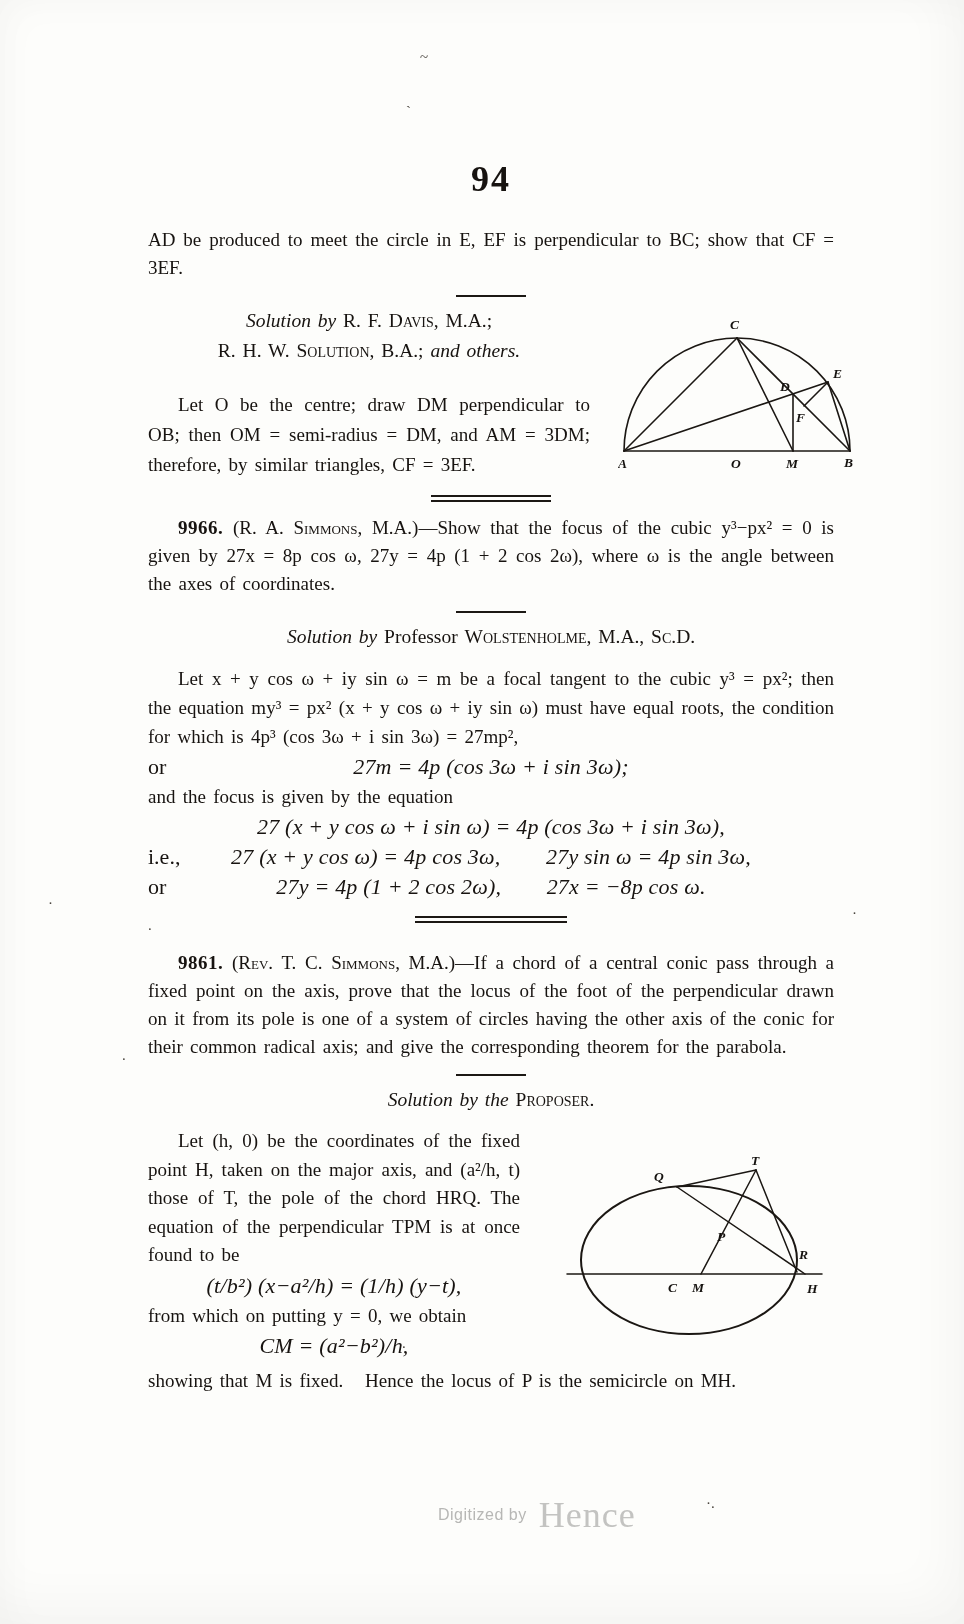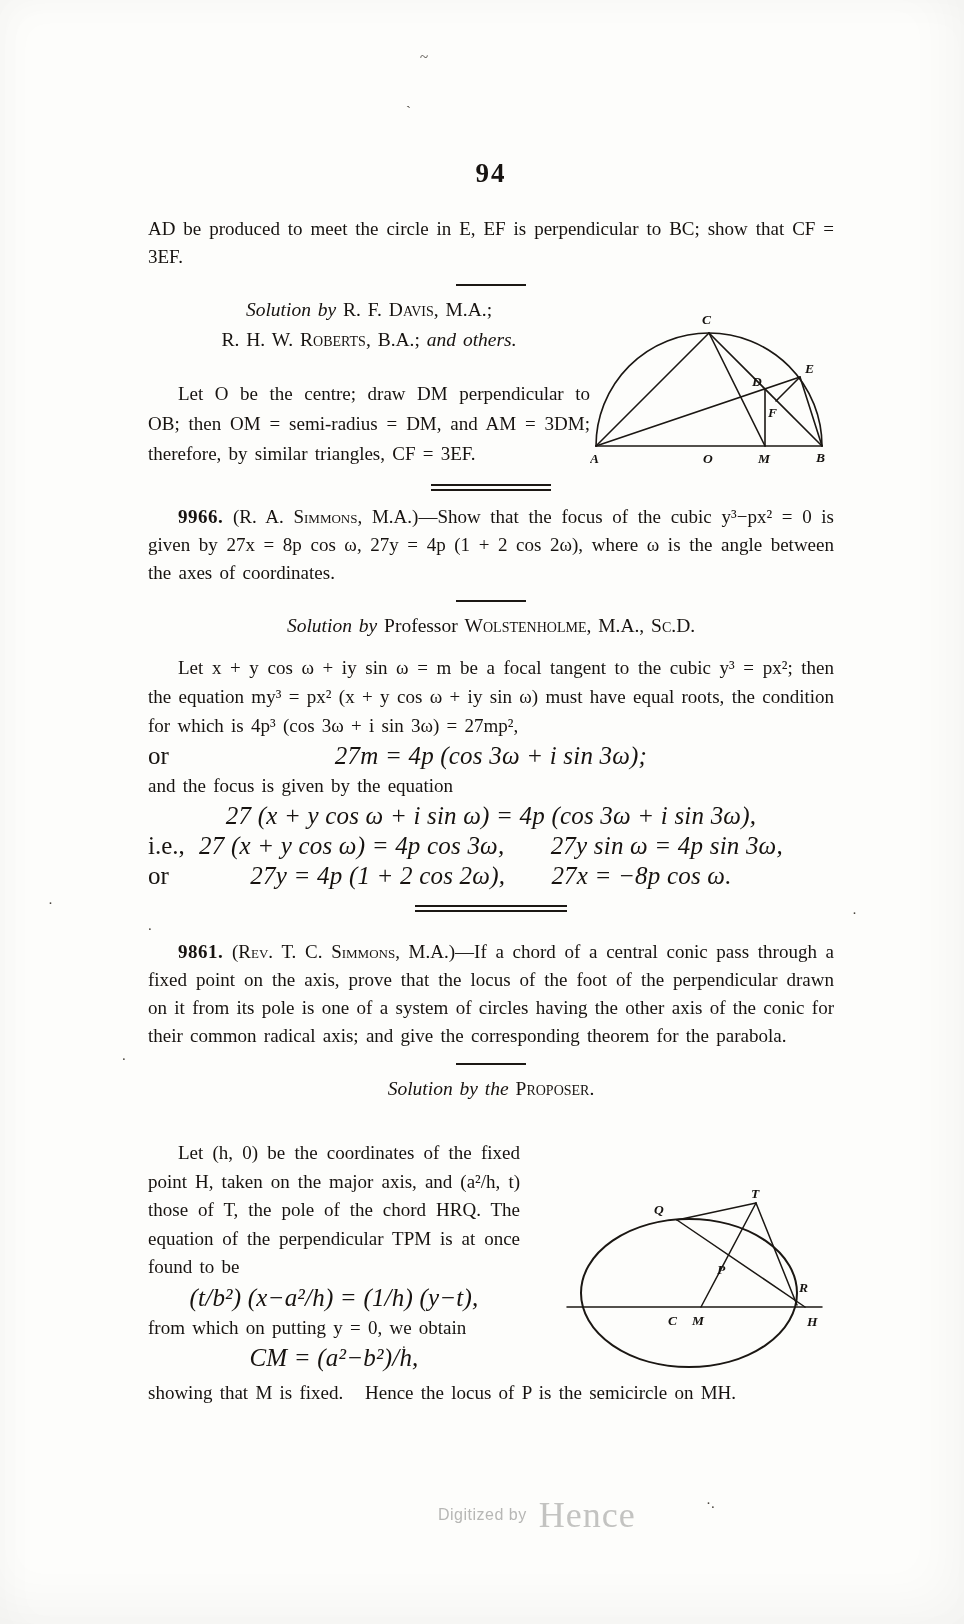--- a/index.html
+++ b/index.html
@@ -20,34 +20,34 @@
   .content {
     position: absolute;
     left: 148px;
     top: 0;
     width: 686px;
   }
 
   .page-number {
     margin-top: 158px;
     text-align: center;
-    font-size: 27px;
+    font-size: 36px;
     font-weight: 700;
     letter-spacing: 2px;
   }
 
   .para {
     font-size: 19px;
     line-height: 28px;
     margin: 0;
     text-align: justify;
     word-spacing: 2.5px;
   }
   .intro { margin-top: 26px; }
-  .indent { text-indent: 30px; margin-top: 23px; }
+  .indent { text-indent: 30px; }
   .noindent { text-indent: 0; }
 
   .rule-short {
     width: 70px;
     height: 2px;
     background: #1c1814;
     margin: 13px auto 9px auto;
   }
   .rule-double {
     width: 120px;
@@ -61,32 +61,32 @@
   .byline {
     text-align: center;
     font-size: 19.5px;
     line-height: 30px;
     word-spacing: 2px;
   }
   .it { font-style: italic; }
   .sc { font-variant: small-caps; }
   .num { font-weight: 700; letter-spacing: 0.5px; }
 
-  .twocol { display: flex; align-items: flex-end; }
+  .twocol { display: flex; align-items: center; gap: 28px; }
   .twocol.davis { margin-top: 6px; }
   .twocol.proposer { margin-top: 12px; }
   .col-text { flex: 0 0 442px; }
   .col-text.narrow { flex: 0 0 372px; }
   .col-fig { margin-left: auto; }
   .davis-body { line-height: 30px; margin-top: 24px; }
   .prop-body { line-height: 28.5px; }
 
   .eqline {
     position: relative;
-    font-size: 25px;
+    font-size: 22px;
     line-height: 29px;
     text-align: center;
     margin: 1px 0;
   }
   .eqline .eqlabel {
     position: absolute;
     left: 0;
     font-style: normal;
   }
   .eq { font-style: italic; letter-spacing: 0.2px; }
@@ -156,21 +156,21 @@
 
     <div class="rule-short"></div>
 
     <div class="twocol davis">
       <div class="col-text">
         <div class="byline">
           <span class="it">Solution by</span>
           <span class="sc">R. F. Davis, M.A.;</span>
         </div>
         <div class="byline">
-          <span class="sc">R. H. W. Roberts, B.A.;</span>
+          <span class="sc">R. H. W. Solution, B.A.;</span>
           <span class="it">and others.</span>
         </div>
         <p class="para indent davis-body">Let O be the centre; draw DM perpendicular to OB; then OM = semi-radius = DM, and AM = 3DM; therefore, by similar triangles, CF = 3EF.</p>
       </div>
       <div class="col-fig">
         <svg class="fig1" viewBox="0 0 245 160" width="245" height="160">
           <g stroke="#1b1713" stroke-width="1.6" fill="none" stroke-linecap="round">
             <path d="M 6 137 A 113 113 0 0 1 232 137"></path>
             <line x1="6" y1="137" x2="232" y2="137"></line>
             <line x1="6" y1="137" x2="119" y2="24"></line>

